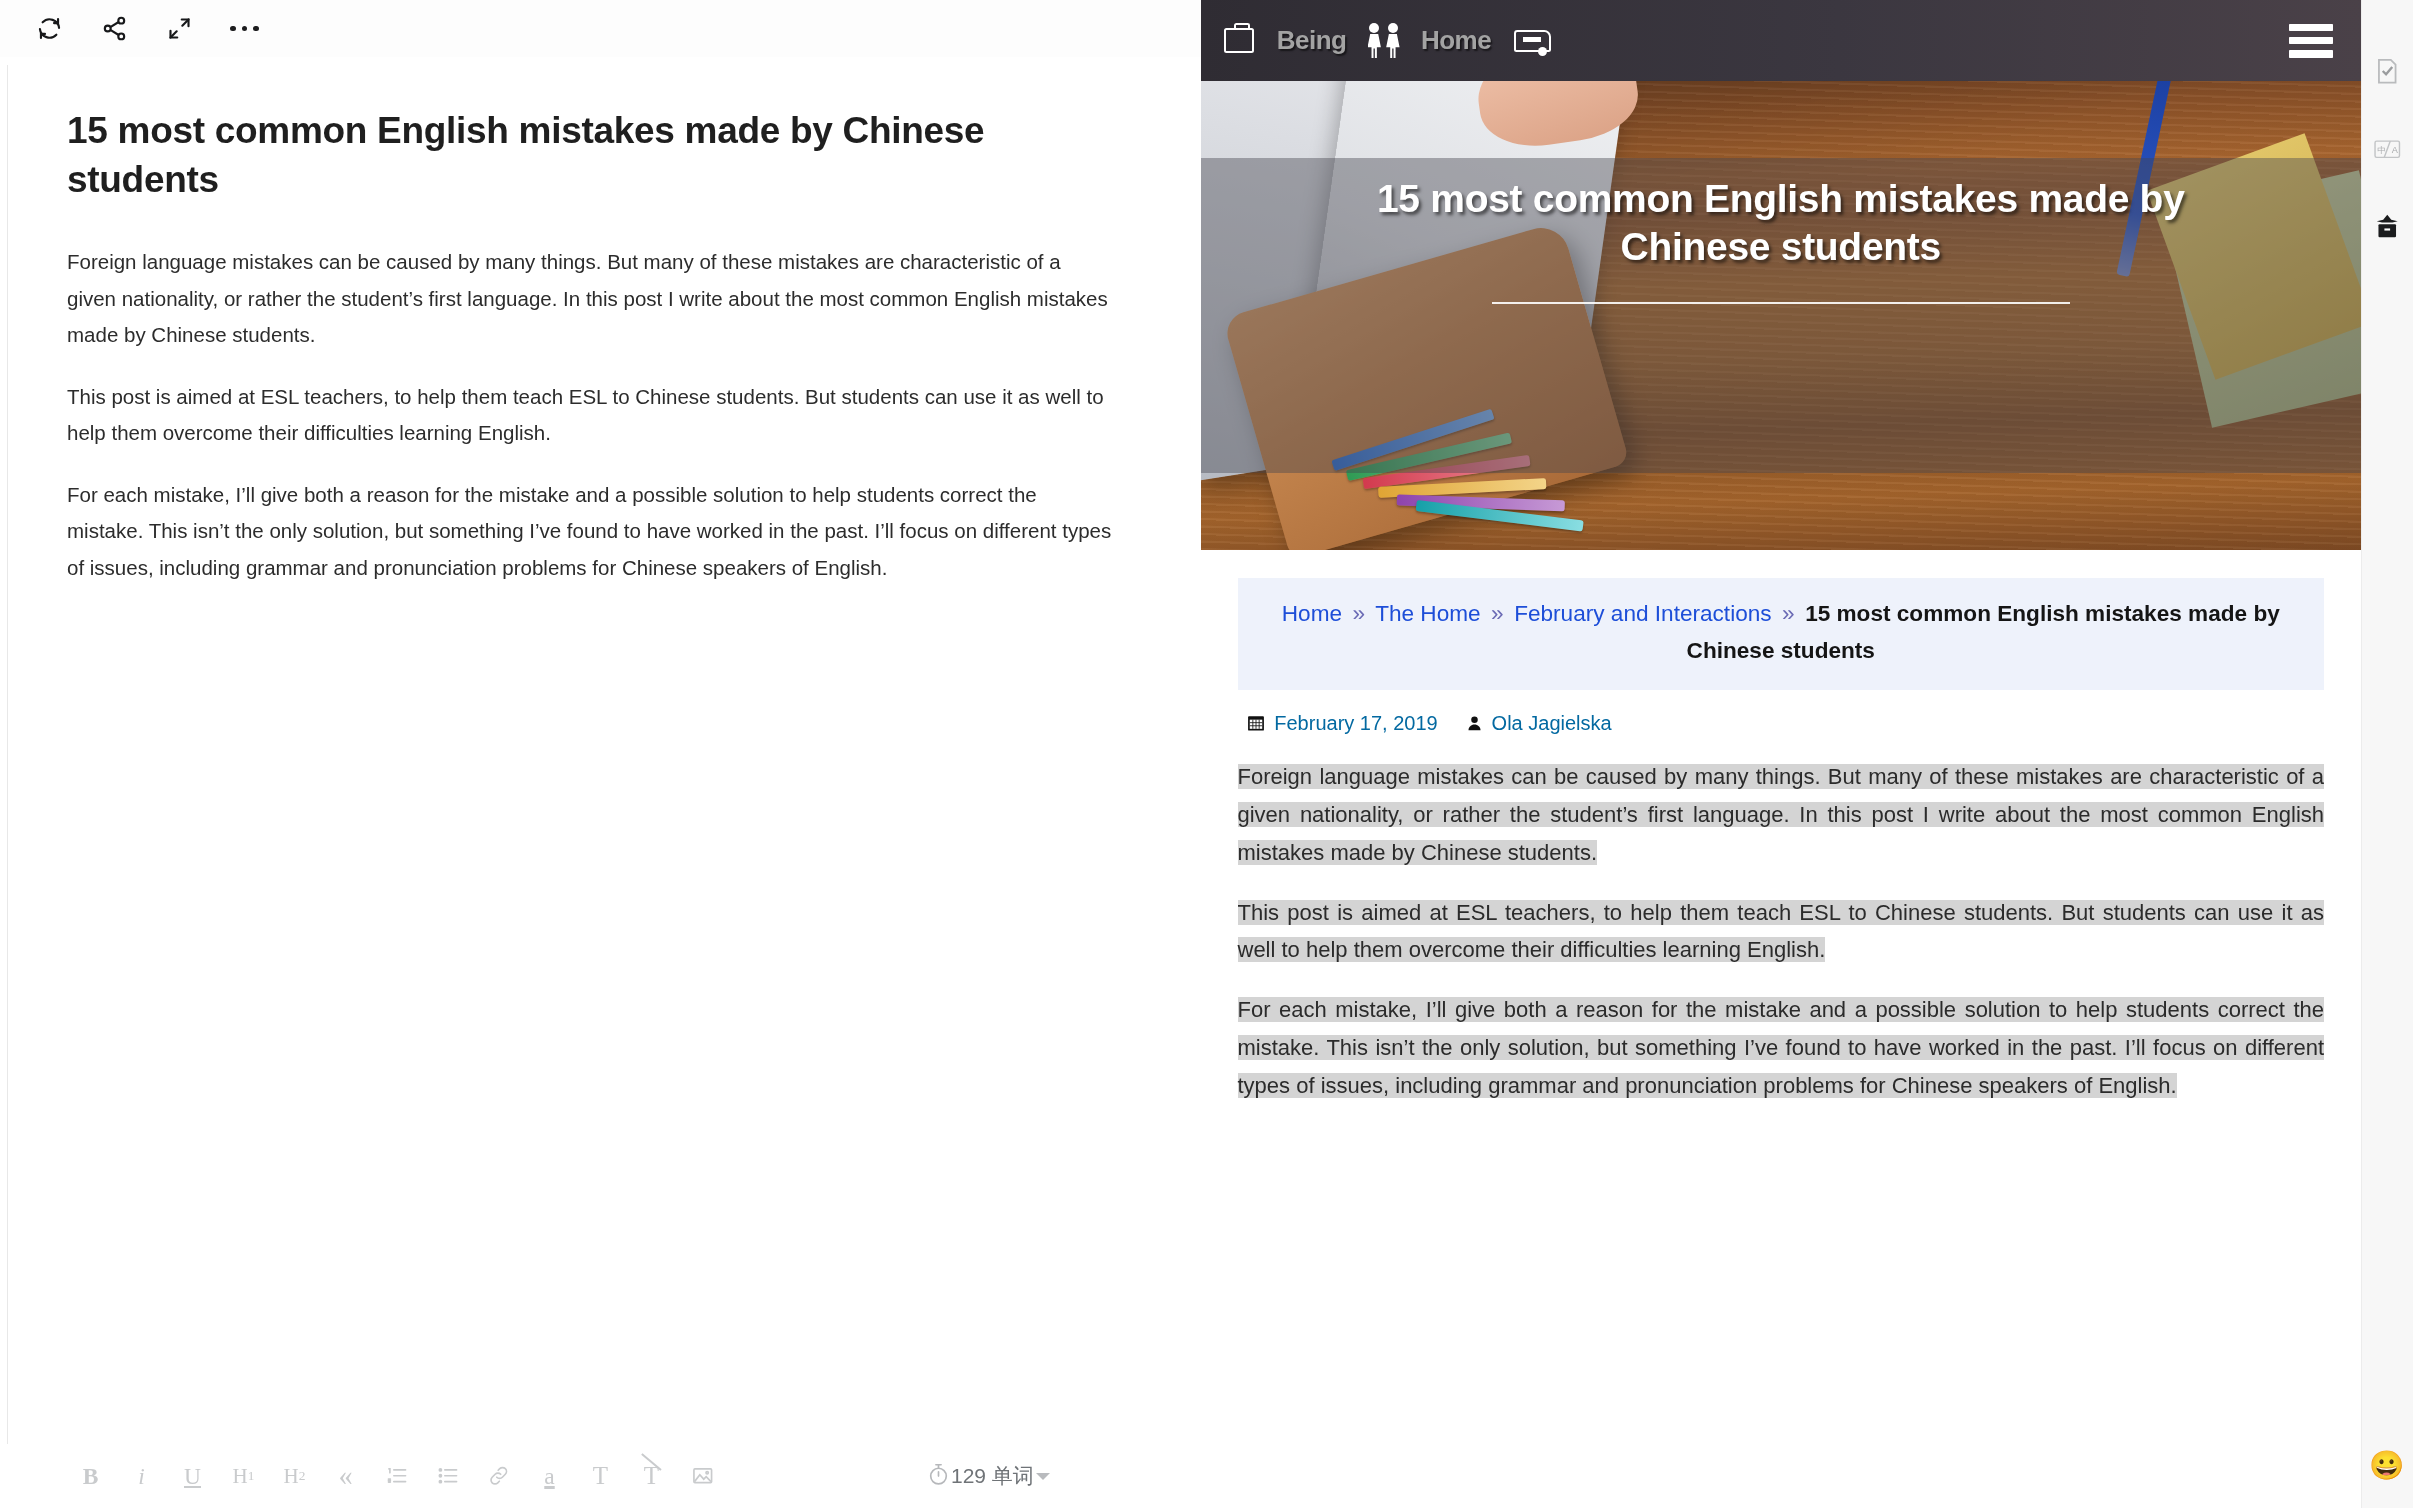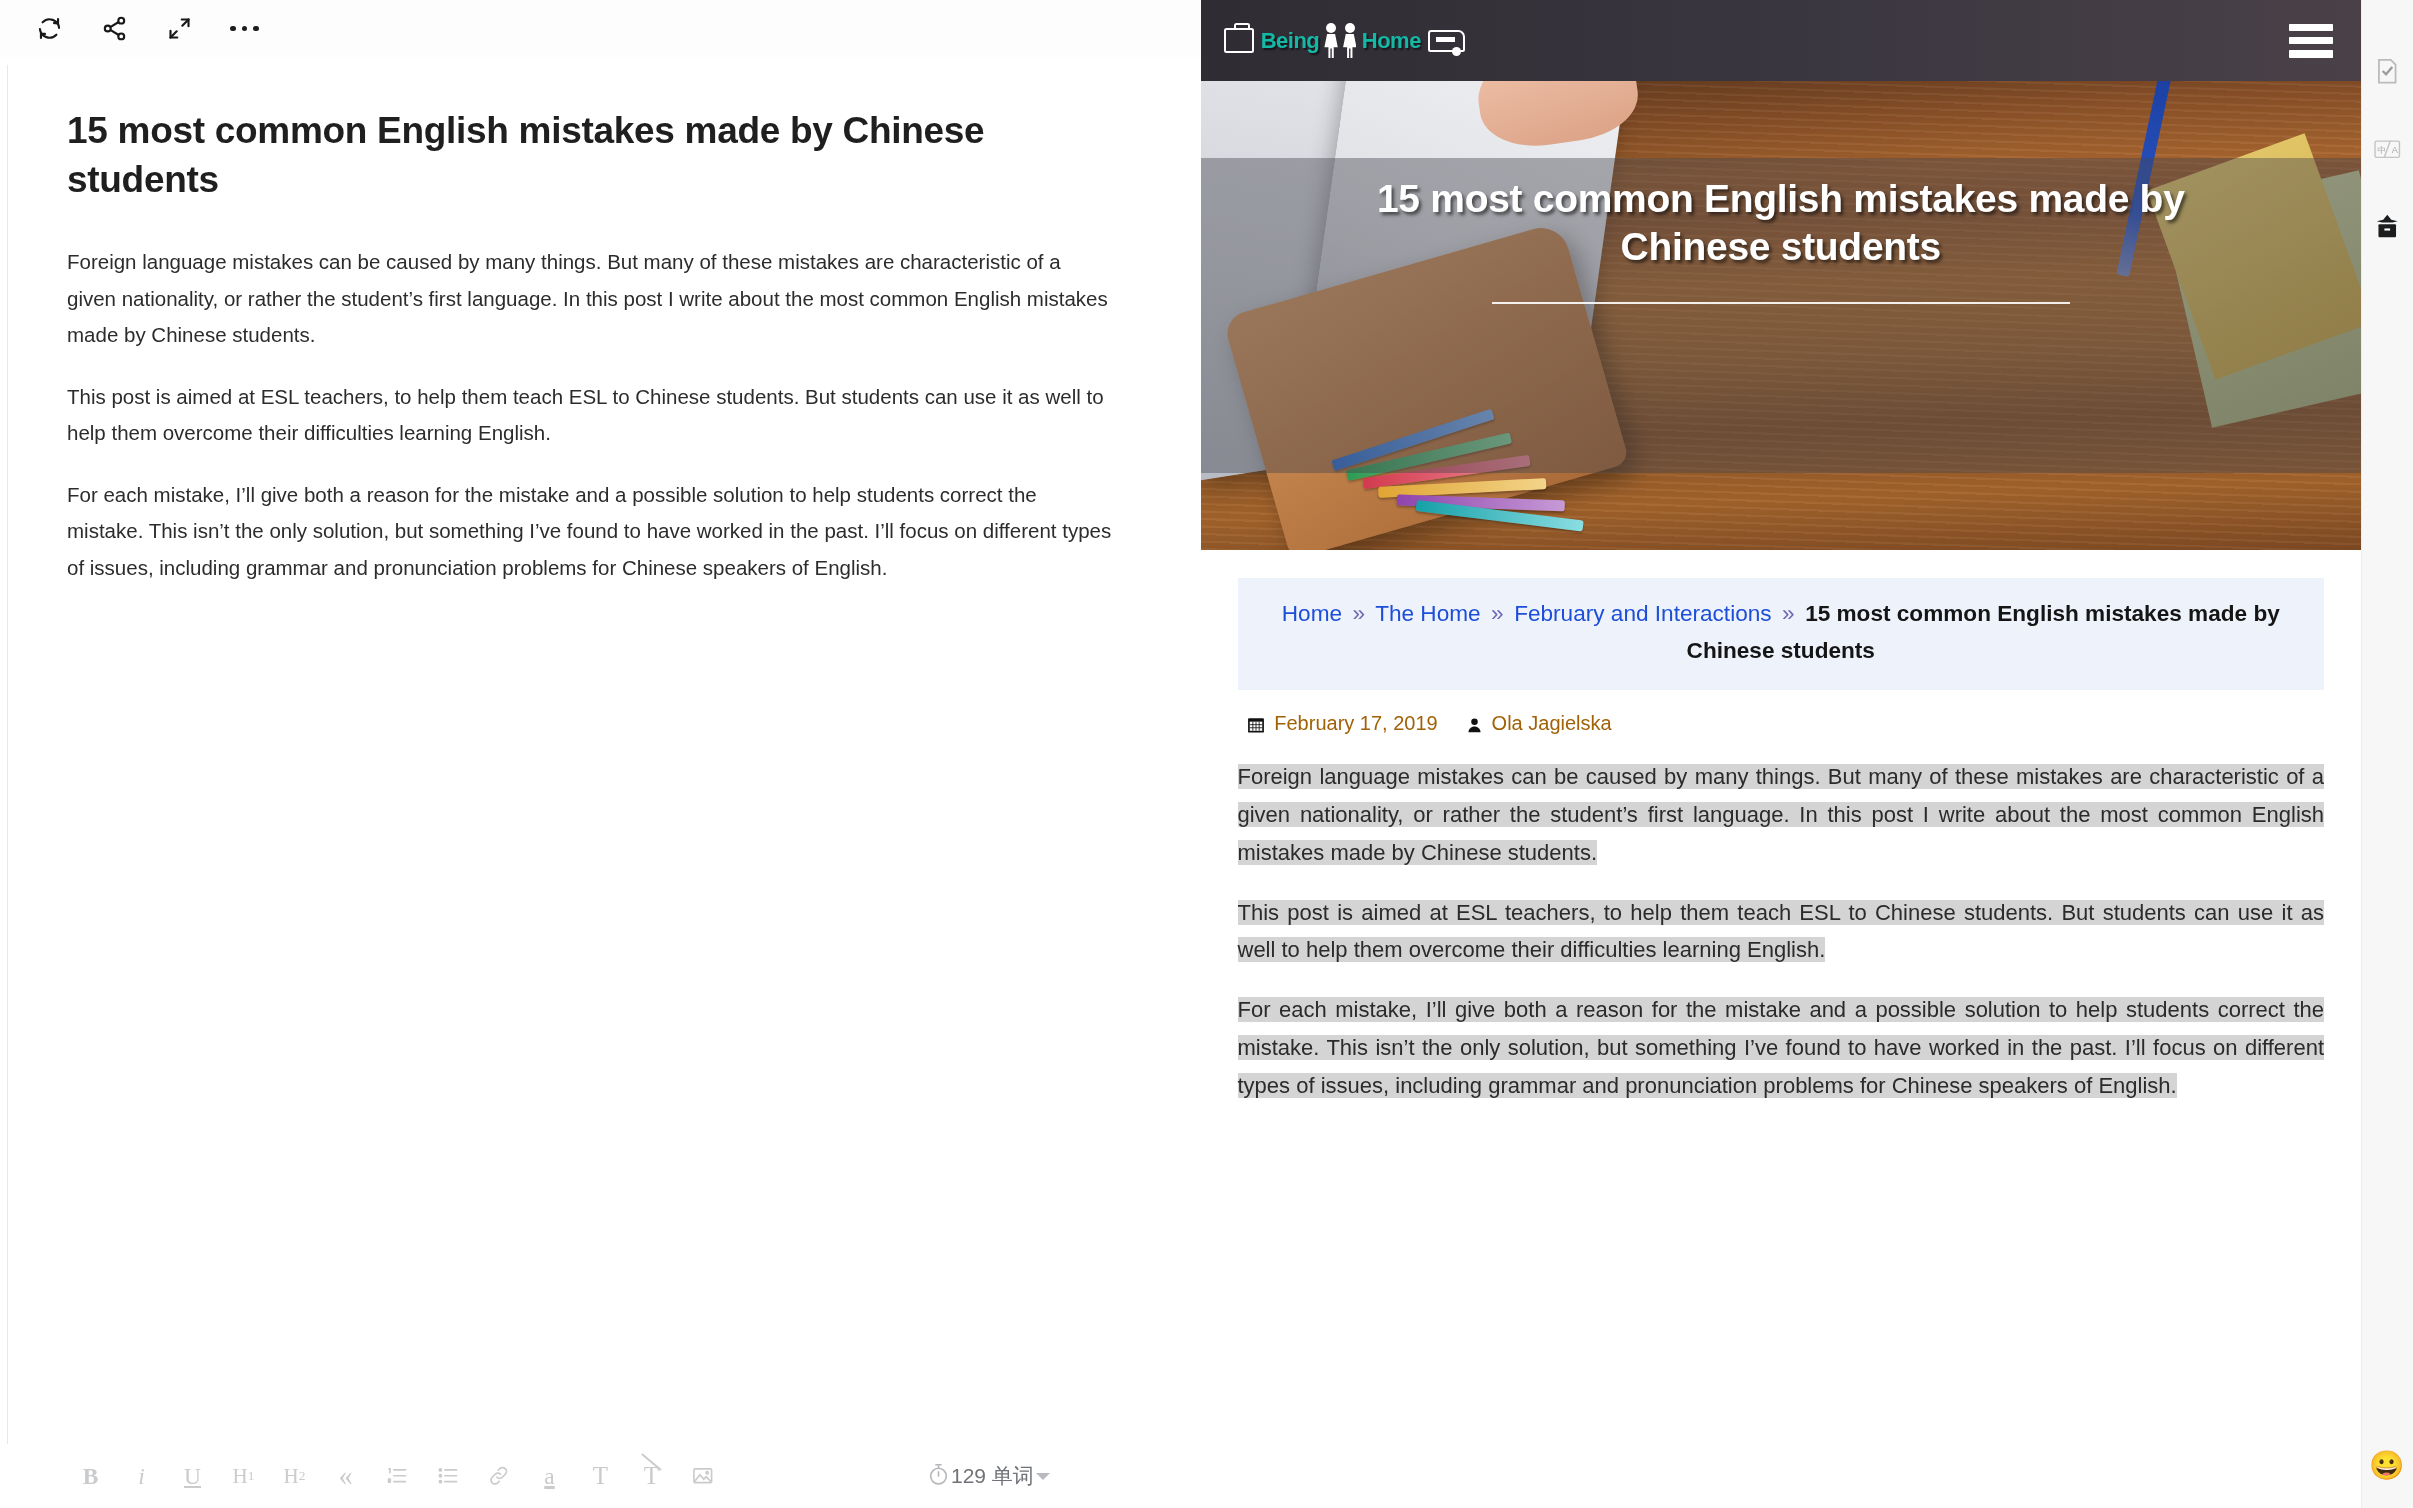--- a/index.html
+++ b/index.html
@@ -105,24 +105,24 @@
     padding: 0 28.5px 0 23.5px;
     z-index: 5;
   }
   .site-header::before{
     content:""; position:absolute; inset:0;
     background: linear-gradient(90deg,#2f2c33 0%, #3b3740 55%, #4a4148 100%);
     opacity:1;
   }
   .logo {
     position:relative; z-index:2;
-    display:flex; align-items:center; gap:0px;
-    color:#14b8a6;
+    display:flex; align-items:center; gap:16px;
+    color:#a3a3a3;
     font-weight:800;
-    font-size:22px;
+    font-size:26px;
     letter-spacing:-0.5px;
     text-shadow: 1.7px 1.7px 1.7px rgba(0,0,0,.55);
   }
   .logo .suitcase {
     width:30px;height:25px;border:2.5px solid #fff;border-radius:2.5px;
     position:relative; margin-right:6.7px; display:inline-block;
   }
   .logo .suitcase::before{
     content:""; position:absolute; top:-7.5px; left:8.4px; width:11.7px;height:5.9px;
     border:2.5px solid #fff; border-bottom:none; border-radius:2.5px 2.5px 0 0;
@@ -259,23 +259,23 @@
     font-size: 22.6px;
     line-height: 1.62;
     color:#2f2f7a;
     text-align:center;
   }
   .breadcrumb .bc-link { color:#1d4ed8; }
   .breadcrumb .bc-sep { color:#6b6bb5; margin: 0 4.2px; }
   .breadcrumb .bc-current { color:#151515; font-weight:700; }
 
   .post-meta {
-    display:flex; align-items:flex-end; gap:8.4px;
+    display:flex; align-items:center; gap:8.4px;
     margin: 22px 0 23.5px 8.4px;
-    font-size: 20px; color:#a16207;
+    font-size: 20px; color:#0369a1;
   }
   .post-meta .mi { color:#111; font-size:18.4px; display:inline-flex; }
   .post-meta .sep { width: 11.7px; }
 
   .post-p {
     font-size: 22px;
     line-height: 1.72;
     color:#2b2b2b;
     text-align: justify;
     margin-bottom: 22px;

